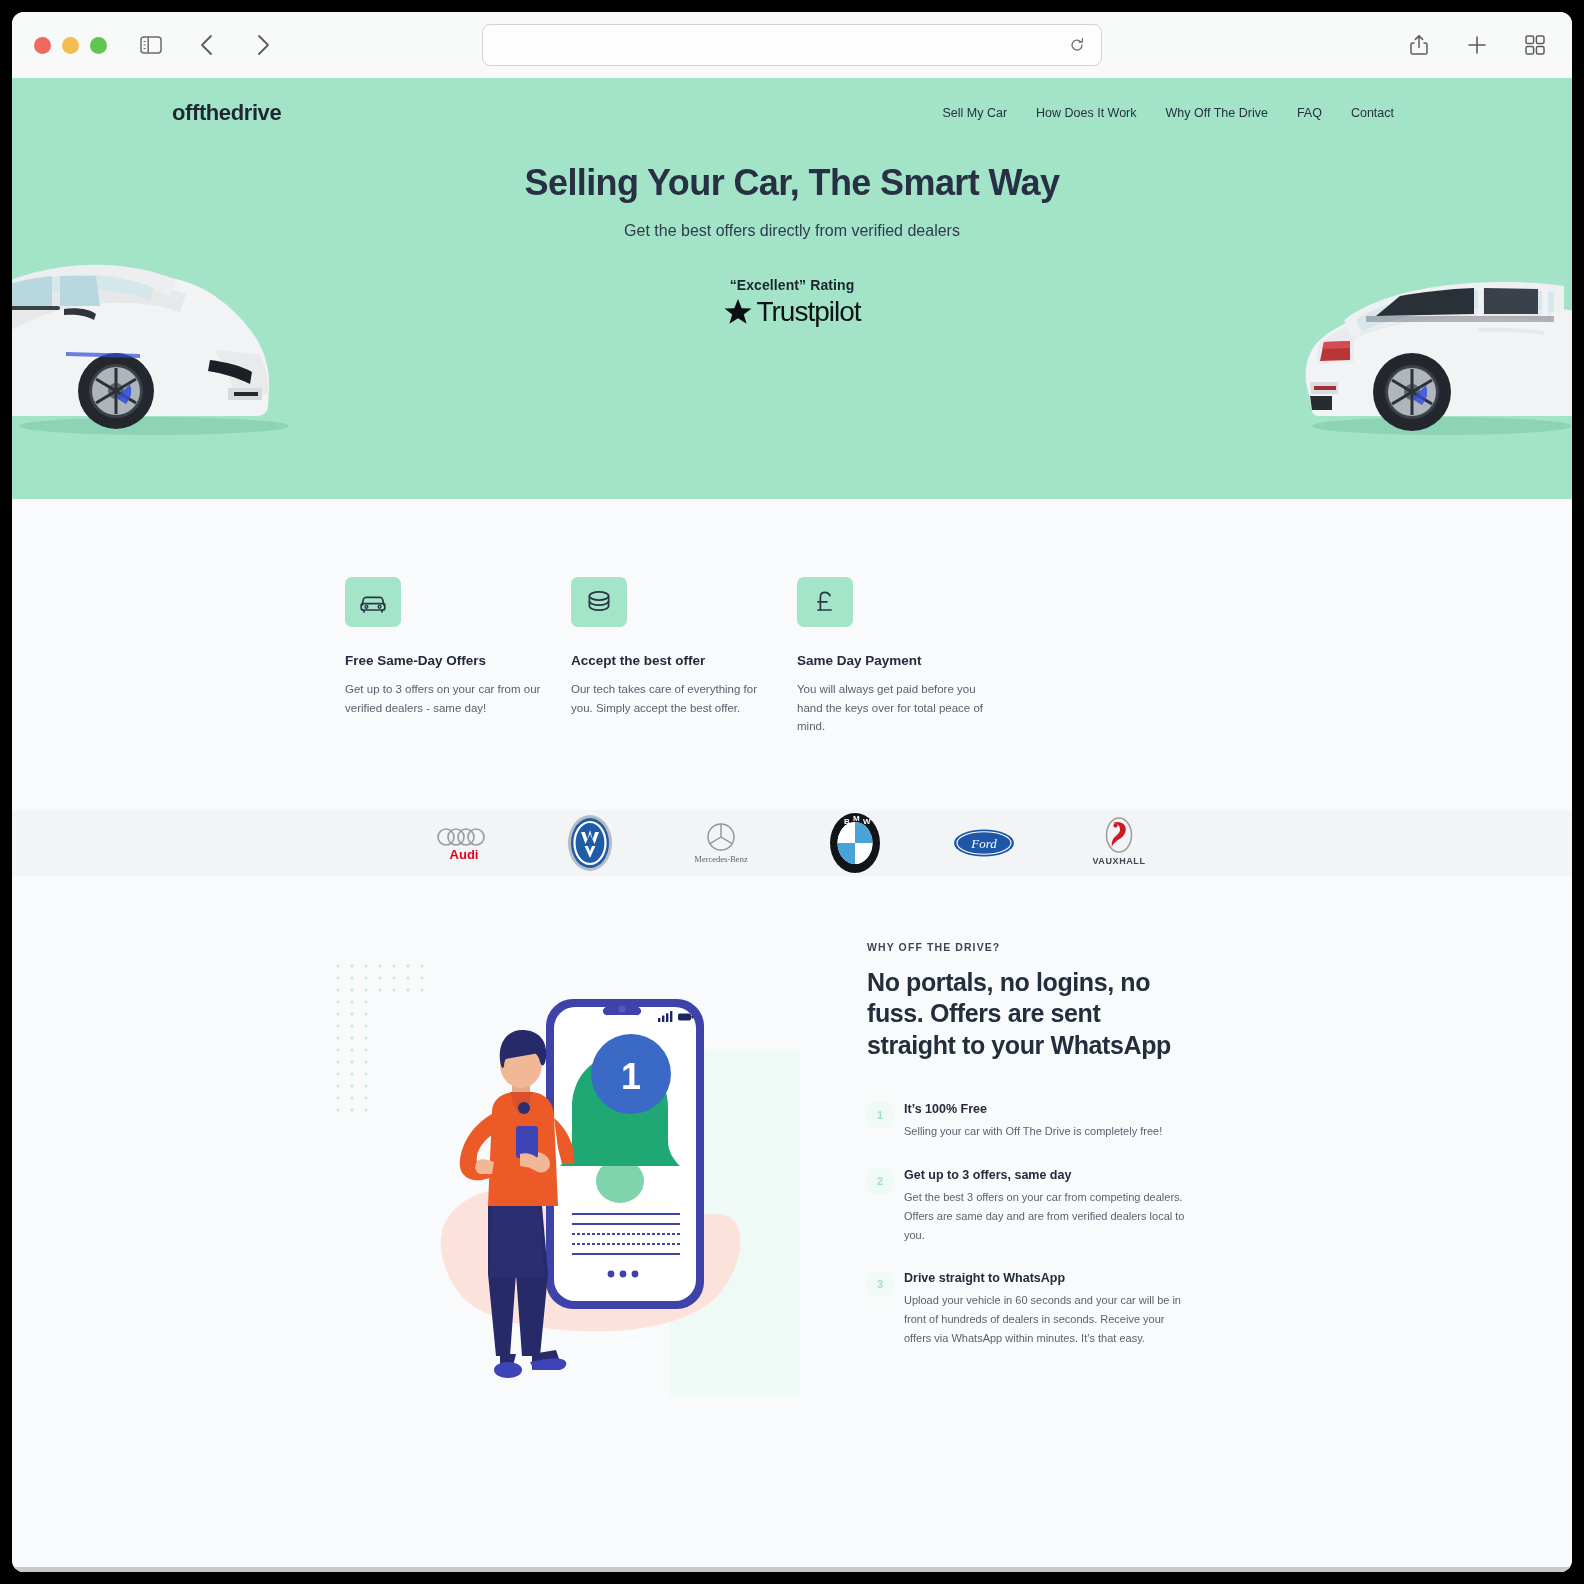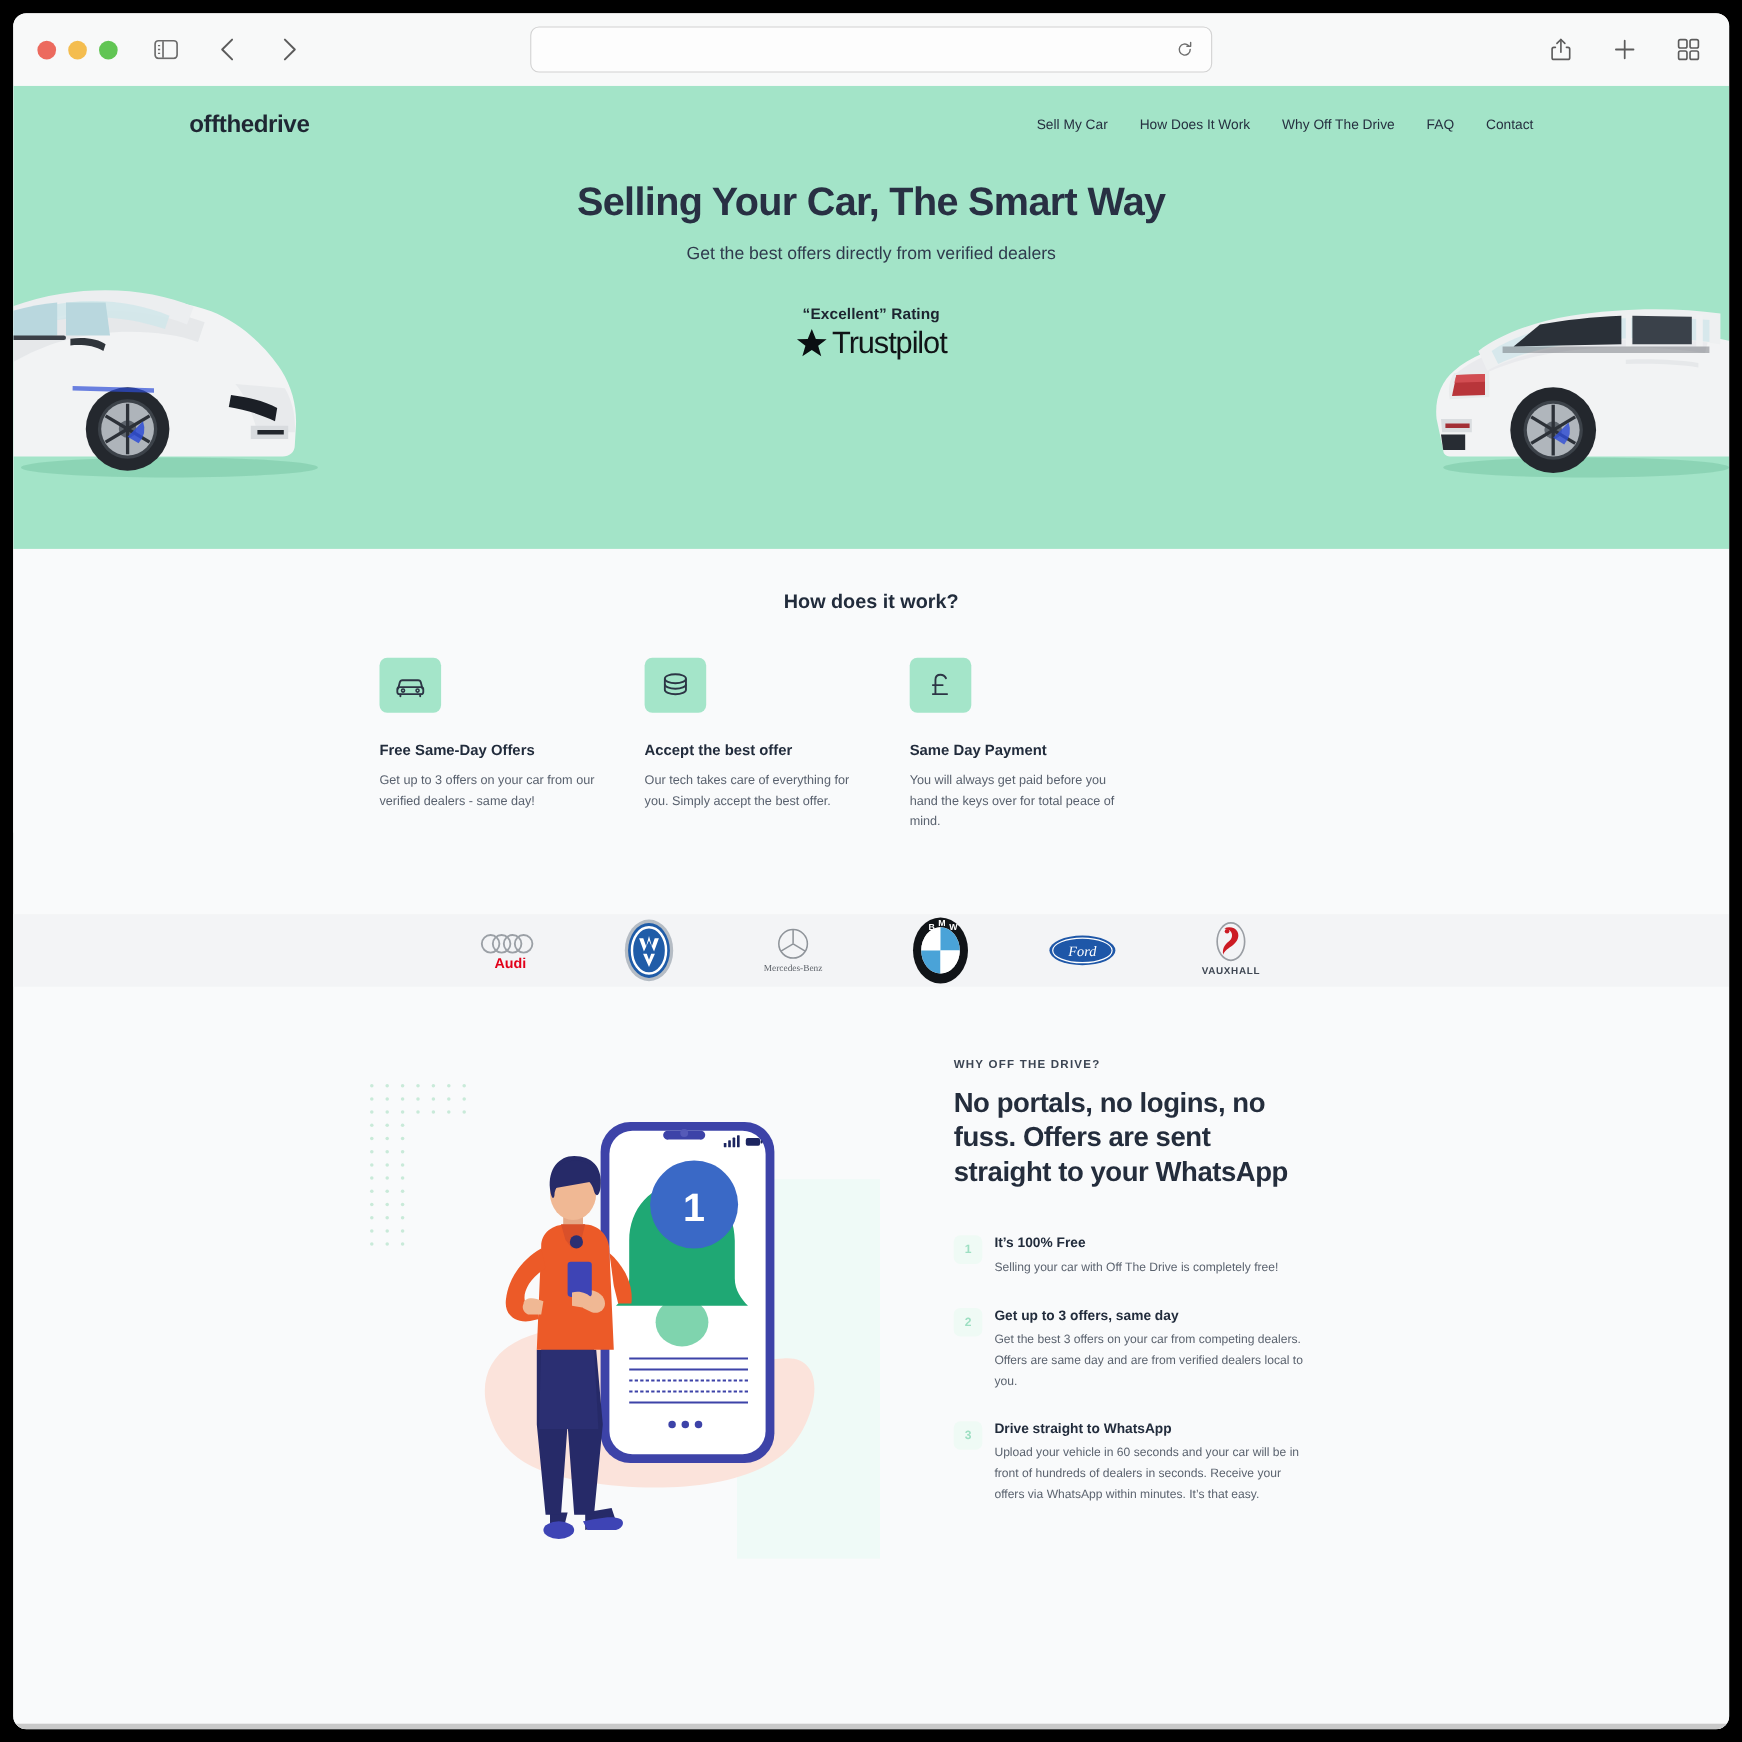--- a/index.html
+++ b/index.html
@@ -111,21 +111,21 @@
 
   
   .car { position:absolute; bottom:56px; z-index:1; }
   .car.left { left:-8px; }
   .car.right { right:0px; }
 
   
   .features { padding-top:38px; background:#f9fafb; }
   .sec-title { text-align:center; font-size:18px; font-weight:700; color:#222c3c; }
   .feat-grid {
-    display:flex; gap:15px;
+    display:flex; gap:0;
     max-width:900px; margin:40px auto 0;
     padding-left:3px;
   }
   .feat { width:226px; padding-right:30px; }
   .feat-icon {
     width:56px; height:50px; border-radius:7px;
     background:#a4e5c9;
     display:flex; align-items:center; justify-content:center;
   }
   .feat h3 { margin-top:26px; font-size:13.5px; font-weight:700; color:#222c3c; }
@@ -334,21 +334,20 @@
             <svg width="30" height="30" viewBox="0 0 30 30">
               <polygon points="15,2 18.7,11.2 28.5,11.4 20.8,17.4 23.6,26.8 15,21.2 6.4,26.8 9.2,17.4 1.5,11.4 11.3,11.2" fill="#0b0f12"></polygon>
             </svg>
             <span class="trust-name">Trustpilot</span>
           </div>
         </div>
       </div>
     </section>
 
     <section class="features">
-      <h2 class="sec-title">How does it work?</h2>
 
       <div class="feat-grid">
 
         <div class="feat">
           <div class="feat-icon">
             <svg width="28" height="24" viewBox="0 0 28 24" fill="none">
               <path d="M3 15 L4.4 9.4 C4.7 8.2 5.7 7.4 6.9 7.4 L21.1 7.4 C22.3 7.4 23.3 8.2 23.6 9.4 L25 15" stroke="#2c3545" stroke-width="1.7" stroke-linecap="round" stroke-linejoin="round"></path>
               <rect x="2.2" y="13.6" width="23.6" height="6.4" rx="2" stroke="#2c3545" stroke-width="1.7"></rect>
               <circle cx="7.4" cy="16.8" r="1.4" stroke="#2c3545" stroke-width="1.4"></circle>
               <circle cx="20.6" cy="16.8" r="1.4" stroke="#2c3545" stroke-width="1.4"></circle>

